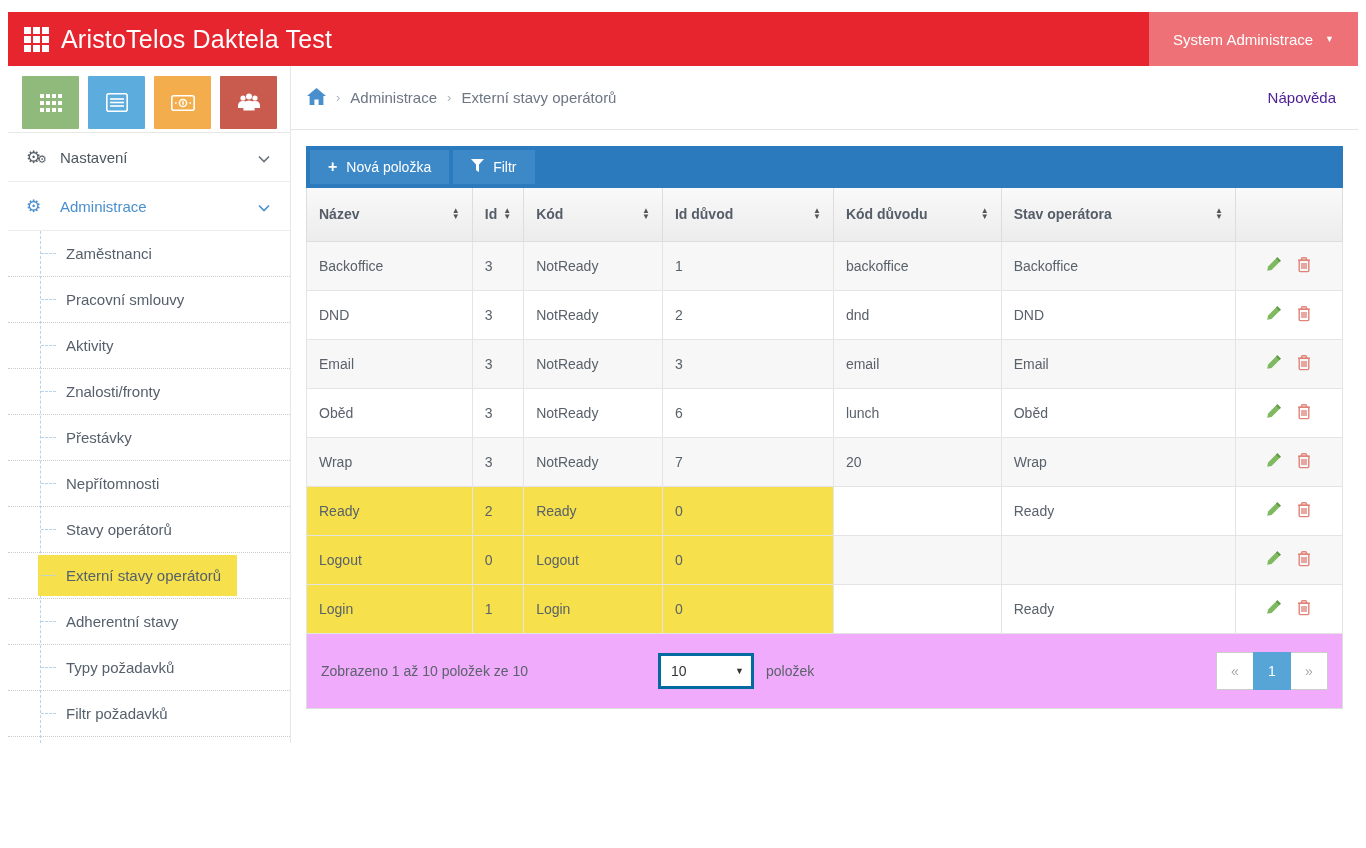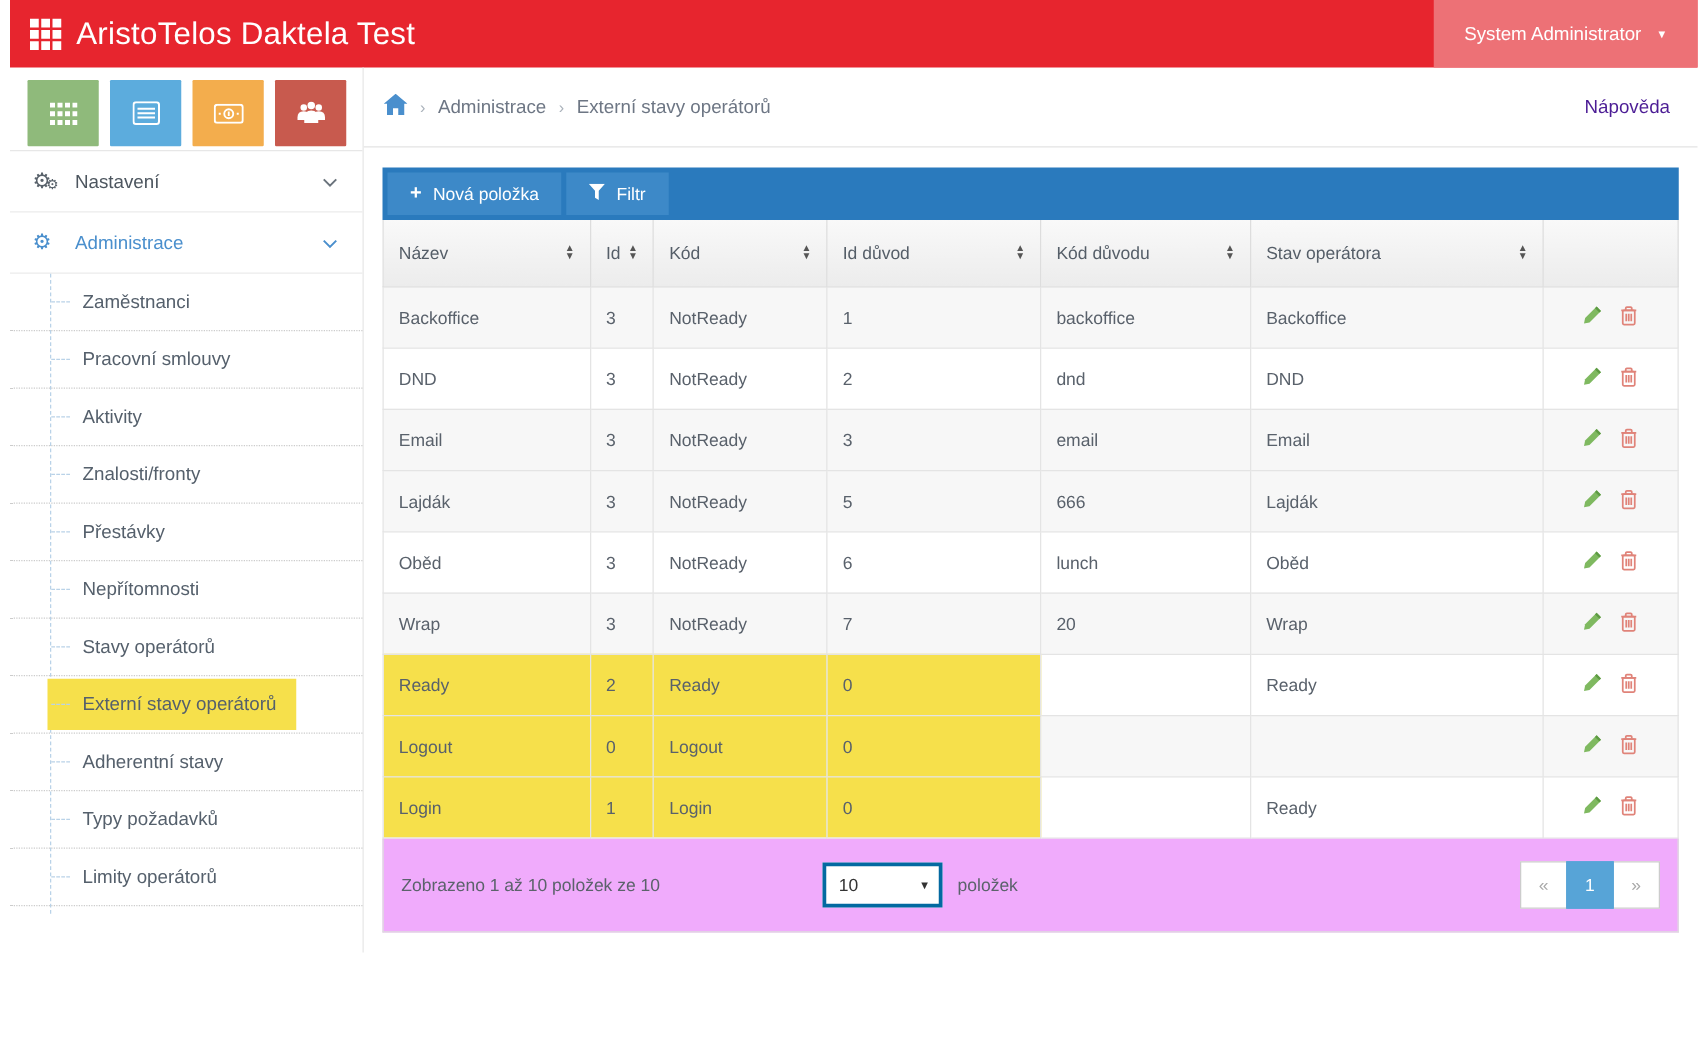--- a/index.html
+++ b/index.html
@@ -3,21 +3,21 @@
 <meta charset="utf-8">
 <style>
   * { box-sizing: border-box; margin: 0; padding: 0; }
   body {
     font-family: "Liberation Sans", "DejaVu Sans", sans-serif;
     background: #ffffff;
     color: #555e68;
     width: 1366px; height: 848px;
     overflow: hidden;
   }
-  .page { margin: 0 8px 0 8px; }
+  .page { margin: 12px 8px 0 8px; }
 
   
   .header {
     height: 54px; background: #e7252e;
     display: flex; align-items: center;
     padding-left: 16px;
   }
   .logo-grid { display: grid; grid-template-columns: repeat(3, 7px); grid-gap: 2px; margin-right: 12px; }
   .logo-grid i { width: 7px; height: 7px; background: #fff; display: block; }
   .header-title { color: #fff; font-size: 25px; font-weight: 300; letter-spacing: .2px; }
@@ -96,21 +96,21 @@
     padding: 9px 18px; cursor: pointer;
   }
   .plus-icon { font-size: 16px; font-weight: bold; line-height: 1; }
 
   
   table { width: 100%; border-collapse: collapse; font-size: 14px; }
   th {
     background: linear-gradient(#f9f9f9, #ececec);
     border: 1px solid #dddddd; border-top: none;
     padding: 0 12px; height: 53px;
-    font-weight: normal; color: #555e68; text-align: center;
+    font-weight: bold; color: #555e68; text-align: center;
   }
   th .th-inner { display: flex; align-items: center; justify-content: space-between; gap: 6px; }
   .sort { display: inline-flex; flex-direction: column; line-height: 6px; font-size: 8px; color: #555; cursor: pointer; font-style: normal; }
   td {
     border: 1px solid #e4e4e4;
     padding: 0 12px; height: 49px;
     color: #59616b;
   }
   tr.odd td { background: #f7f7f7; }
   td.hl { background: #f6e04b !important; }
@@ -165,21 +165,21 @@
         <i></i>
         <i></i>
         <i></i>
         <i></i>
         <i></i>
         <i></i>
         <i></i>
       </span>
     <span class="header-title">AristoTelos Daktela Test</span>
     <div class="user-menu">
-      <span>System Administrator</span>
+      <span>System Administrace</span>
       <span class="caret-down">▼</span>
     </div>
   </div>
 
   <div class="app">
 
     <div class="sidebar">
       <div class="app-buttons">
         <div class="app-btn btn-green">
           <svg width="22" height="18" viewBox="0 0 22 18">
@@ -275,21 +275,21 @@
           <div class="sub-item active">
             <span class="sub-label">Externí stavy operátorů</span>
           </div>
           <div class="sub-item">
             <span class="sub-label">Adherentní stavy</span>
           </div>
           <div class="sub-item">
             <span class="sub-label">Typy požadavků</span>
           </div>
           <div class="sub-item">
-            <span class="sub-label">Limity operátorů</span>
+            <span class="sub-label">Filtr požadavků</span>
           </div>
         </div>
     </div>
 
     <div class="main">
       <div class="breadcrumb-bar">
         <span>
           <svg width="19" height="17" viewBox="0 0 19 17">
               <path fill="#4a8fcd" d="M9.5 0 L19 8 h-2.6 v9 h-4.8 v-5.5 h-4.2 v5.5 H2.6 v-9 H0 Z"></path>
             </svg>
@@ -431,40 +431,20 @@
                       <path fill="#5d9a43" d="M10 2.5 L13.5 6 L14.8 4.7 L11.3 1.2 Z"></path>
                     </svg></span>
   <span class="act-icon"><svg width="16" height="17" viewBox="0 0 16 17" fill="none" stroke="#e08379" stroke-width="1.4">
                       <path d="M2 4.2 h12"></path>
                       <path d="M5.6 4 V2.6 a0.9 0.9 0 0 1 0.9 -0.9 h3 a0.9 0.9 0 0 1 0.9 0.9 V4"></path>
                       <rect x="3.2" y="4.2" width="9.6" height="11.4" rx="1"></rect>
                       <path d="M6 7 v6 M8 7 v6 M10 7 v6"></path>
                     </svg></span>
 </td>
               </tr>
-              <tr class="odd">
-                <td>Lajdák</td>
-                <td>3</td>
-                <td>NotReady</td>
-                <td>5</td>
-                <td>666</td>
-                <td>Lajdák</td>
-                <td class="actions">
-  <span class="act-icon"><svg width="16" height="16" viewBox="0 0 16 16">
-                      <path fill="#7fb960" d="M11.3 1.2 L14.8 4.7 L5.6 13.9 L1.2 14.8 L2.1 10.4 Z"></path>
-                      <path fill="#5d9a43" d="M10 2.5 L13.5 6 L14.8 4.7 L11.3 1.2 Z"></path>
-                    </svg></span>
-  <span class="act-icon"><svg width="16" height="17" viewBox="0 0 16 17" fill="none" stroke="#e08379" stroke-width="1.4">
-                      <path d="M2 4.2 h12"></path>
-                      <path d="M5.6 4 V2.6 a0.9 0.9 0 0 1 0.9 -0.9 h3 a0.9 0.9 0 0 1 0.9 0.9 V4"></path>
-                      <rect x="3.2" y="4.2" width="9.6" height="11.4" rx="1"></rect>
-                      <path d="M6 7 v6 M8 7 v6 M10 7 v6"></path>
-                    </svg></span>
-</td>
-              </tr>
               <tr class="even">
                 <td>Oběd</td>
                 <td>3</td>
                 <td>NotReady</td>
                 <td>6</td>
                 <td>lunch</td>
                 <td>Oběd</td>
                 <td class="actions">
   <span class="act-icon"><svg width="16" height="16" viewBox="0 0 16 16">
                       <path fill="#7fb960" d="M11.3 1.2 L14.8 4.7 L5.6 13.9 L1.2 14.8 L2.1 10.4 Z"></path>

